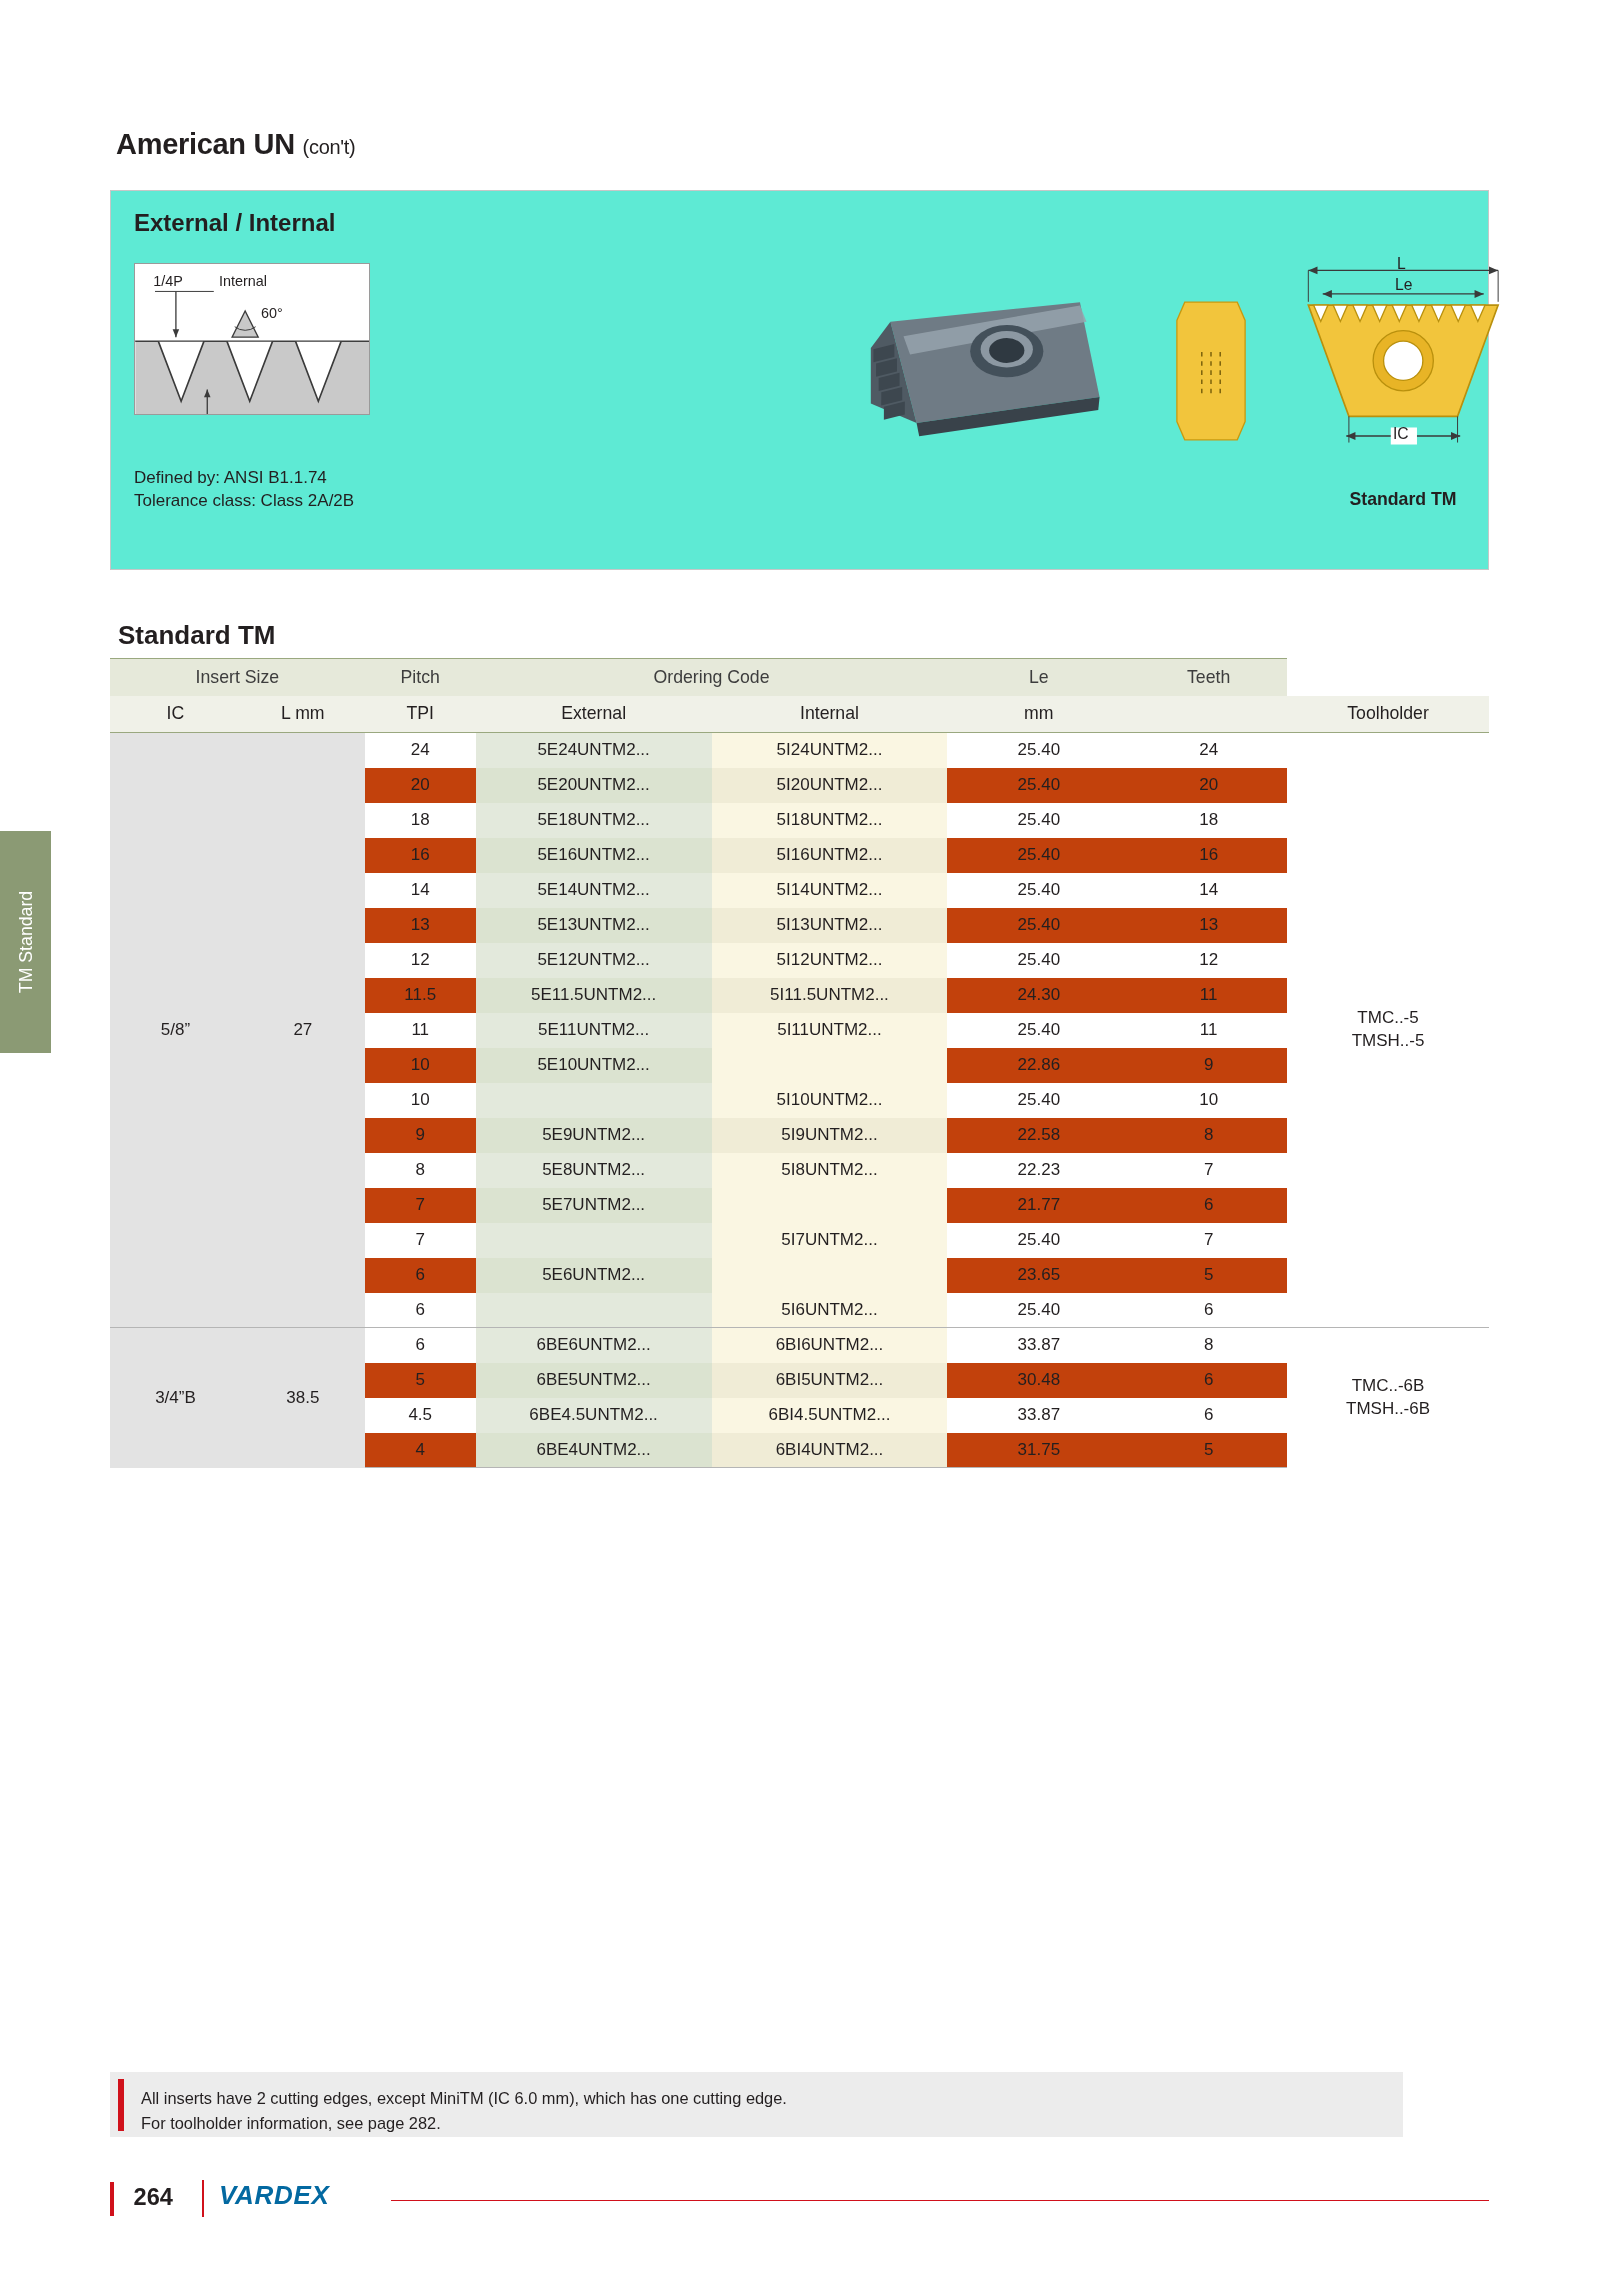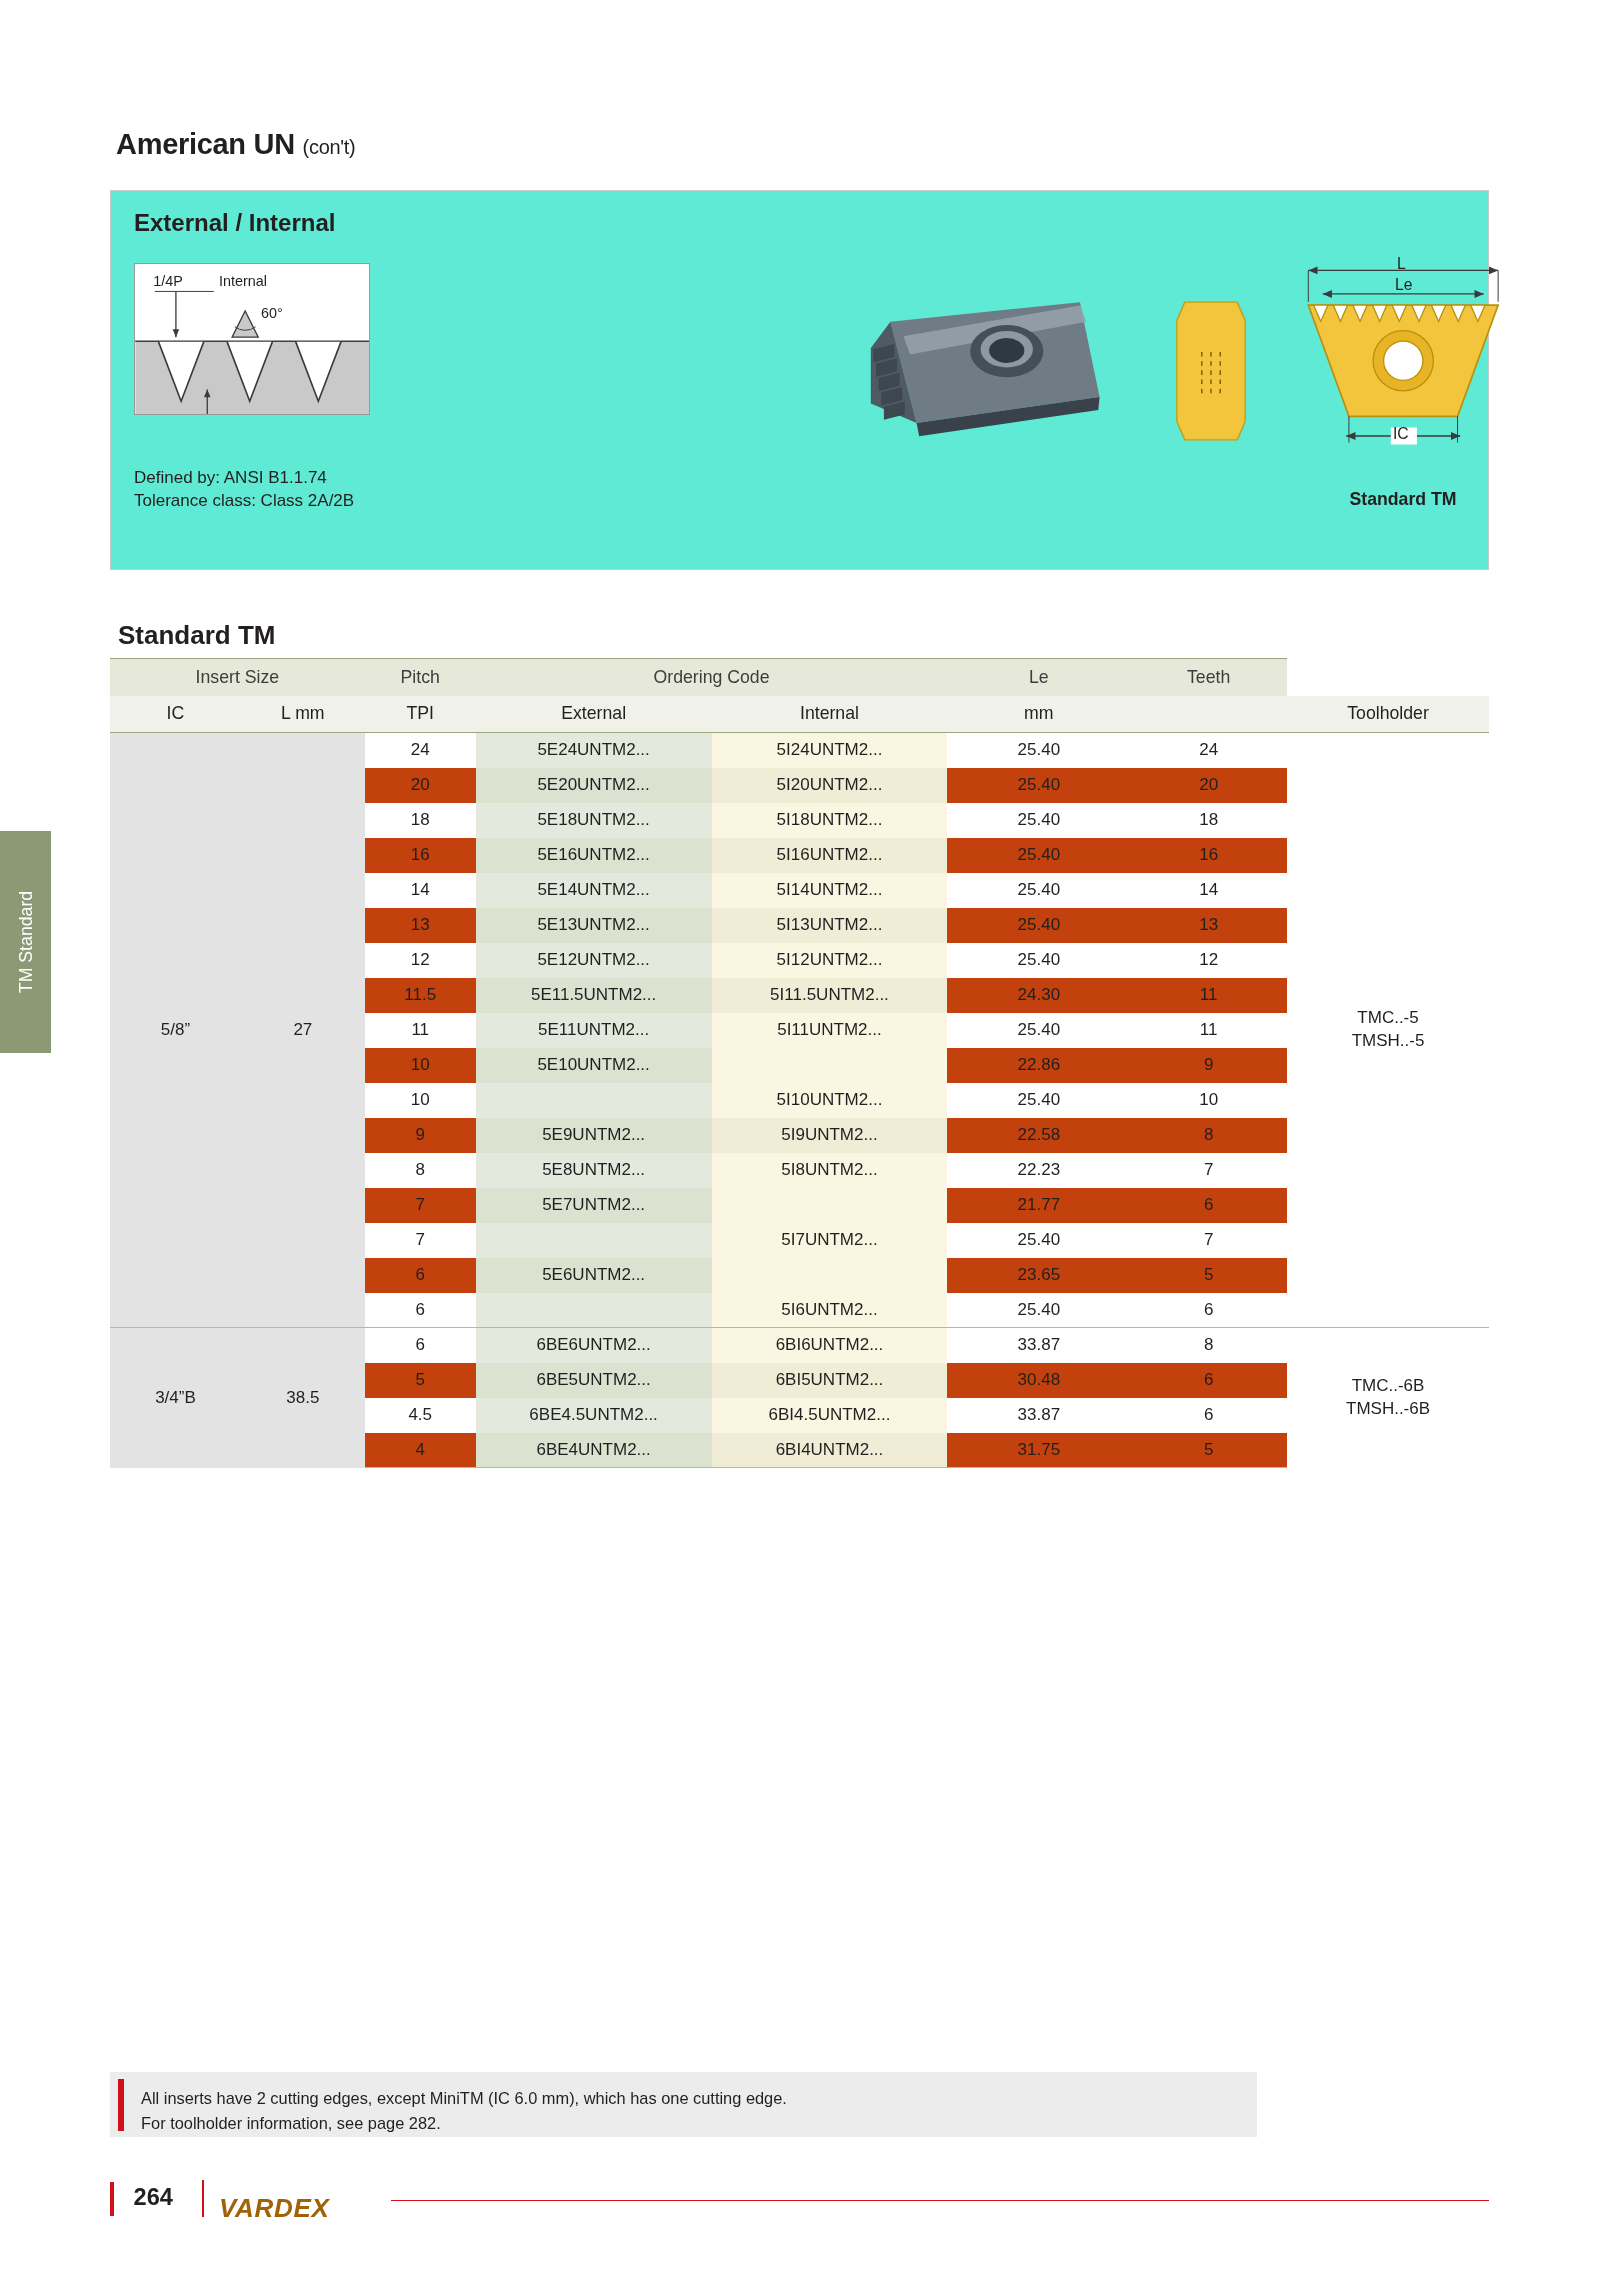--- a/index.html
+++ b/index.html
@@ -178,21 +178,21 @@
 
   .c-th { background: #ffffff !important; font-size: 17px; line-height: 1.35; }
   .grp-sep td { border-top: 0.7px solid #b5b5b5; }
   .tbl-bottom td { border-bottom: 0.7px solid #b5b5b5; }
 
   
   .footnote {
     position: absolute;
     left: 110px;
     top: 2072px;
-    width: 1147px;
+    width: 1293px;
     height: 65px;
     background: #ececec;
   }
   .footnote .bar {
     position: absolute;
     left: 7.9px; top: 6.5px;
     width: 5.9px; height: 52px;
     background: #d0111b;
   }
   .footnote .txt {
@@ -224,25 +224,25 @@
     font-weight: bold;
   }
   .footer .divider {
     position: absolute;
     left: 92px; top: 1.3px;
     width: 2px; height: 37px;
     background: #d0111b;
   }
   .footer .brand {
     position: absolute;
-    left: 109px; top: 14px;
+    left: 109px; top: 1px;
     font-size: 26px;
     font-weight: bold;
     font-style: italic;
-    color: #a16207;
+    color: #0369a1;
     letter-spacing: 0.7px;
   }
   .footer .rule {
     position: absolute;
     left: 281px; top: 21px;
     right: 0;
     height: 1.3px;
     background: #d0111b;
   }
 </style>

